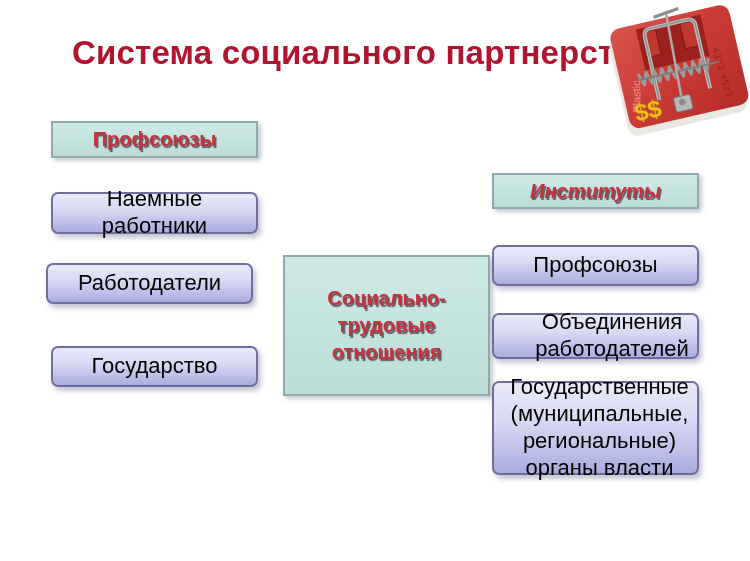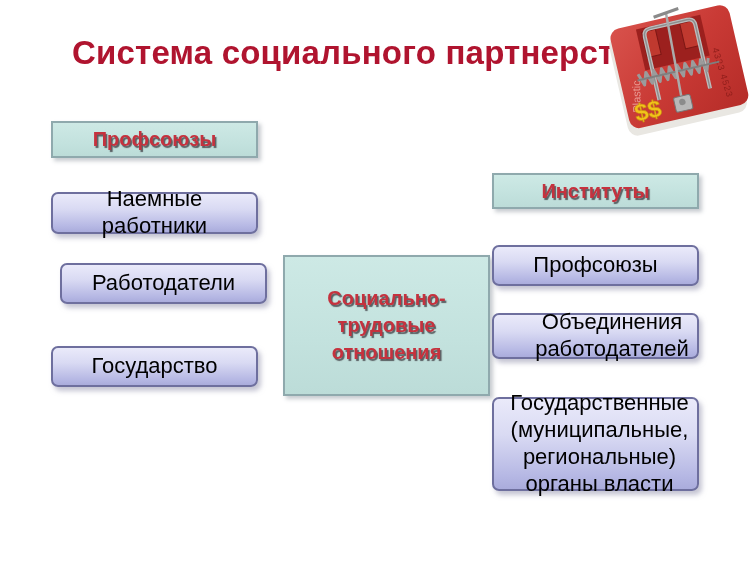--- a/index.html
+++ b/index.html
@@ -29,27 +29,27 @@
   }
   .lav{
     background:linear-gradient(180deg,#eaeafa 0%,#d9daf3 40%,#b6b8e4 85%,#aaacdc 100%);
     border:2px solid #6e6f9e;border-radius:7px;
     box-shadow:3px 4px 5px rgba(150,150,175,0.55);
     font-size:22px;color:#000000;line-height:1.22;white-space:pre-line;
   }
   
   .hdr-subjects{left:51px;top:121px;width:207px;height:37px;}
   .b-workers  {left:51px;top:192px;width:207px;height:42px;}
-  .b-employers{left:60px;top:263px;width:207px;height:41px;}
+  .b-employers{left:46px;top:263px;width:207px;height:41px;}
   .b-state    {left:51px;top:346px;width:207px;height:41px;}
   .b-center   {left:274px;top:255px;width:207px;height:141px;margin-left:9px;}
-  .hdr-inst   {left:492px;top:173px;width:207px;height:36px;}
+  .hdr-inst   {left:492px;top:173px;width:207px;height:36px;font-style:italic;}
   .b-unions   {left:492px;top:245px;width:207px;height:41px;}
   .b-assoc    {left:492px;top:313px;width:207px;height:46px;padding-left:33px;}
-  .b-gov      {left:492px;top:397px;width:207px;height:94px;padding-left:8px;}
+  .b-gov      {left:492px;top:381px;width:207px;height:94px;padding-left:8px;}
   .trap{position:absolute;left:598px;top:0px;width:152px;height:140px;}
 </style>
 </head>
 <body>
 
 <div class="slide">
 
   <div class="title">Система социального партнерства</div>
 
   <svg class="trap" viewBox="0 0 152 140" aria-hidden="true">

